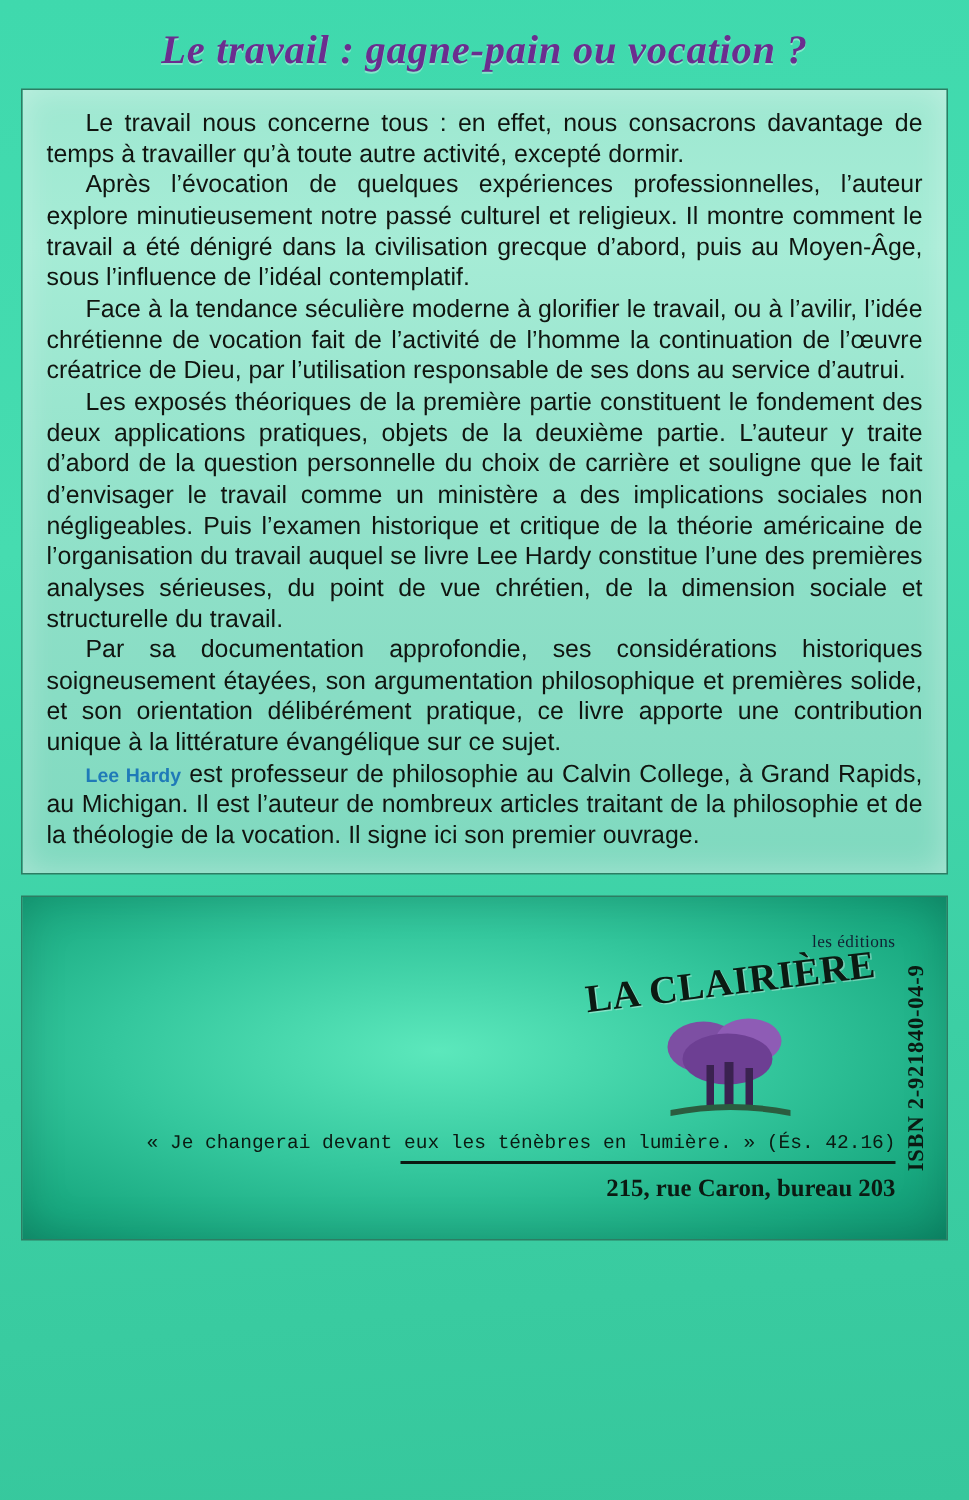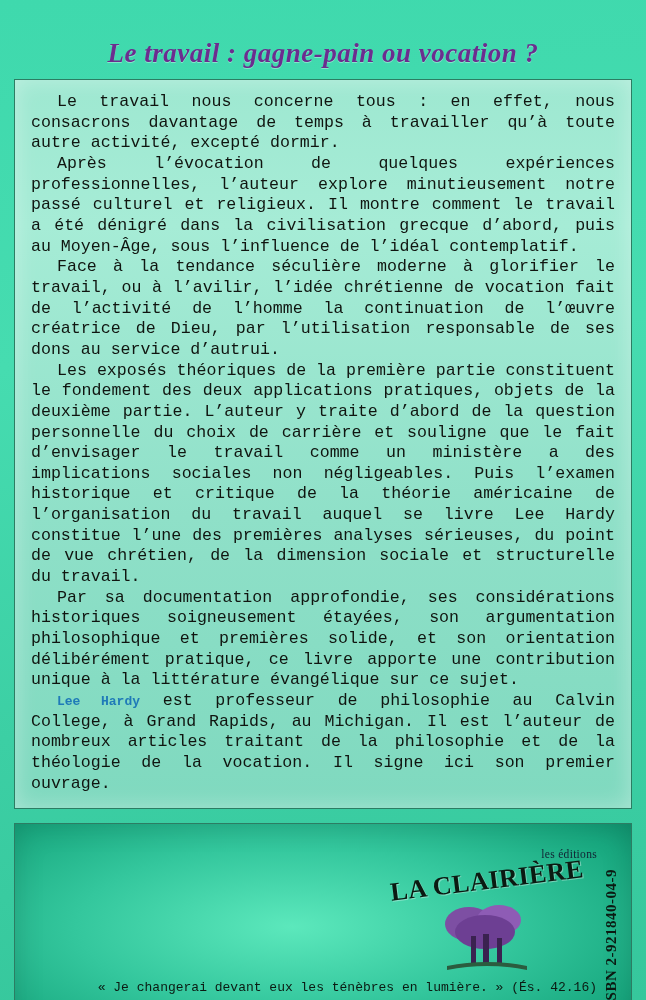--- a/index.html
+++ b/index.html
@@ -22,37 +22,37 @@
     padding: 18px 14px 10px 14px;
   }
   .title {
     text-align: center;
     color: #6b2d8f;
     font-family: "Liberation Serif", serif;
     font-style: italic;
     font-weight: bold;
     font-size: 27px;
     letter-spacing: 0.5px;
-    margin: 20px 0 10px 0;
+    margin: 0 0 10px 0;
     text-shadow: 0 1px 0 rgba(255,255,255,0.35);
   }
   .blurb {
     border: 1px solid #2c7d63;
     background: linear-gradient(180deg, #9ee8d1 0%, #a6ecd6 20%, #8fe0c8 60%, #7fd9bf 100%);
     padding: 12px 16px 14px 16px;
     box-shadow: inset 0 0 22px rgba(255,255,255,0.35);
   }
   .blurb p {
     margin: 0;
     text-indent: 26px;
     text-align: justify;
     font-size: 16.6px;
     line-height: 1.245;
     color: #101510;
-    font-family: Liberation Mono, monospace;
+    font-family: Liberation Sans, sans-serif;
   }
   .author-note {
     margin-top: 16px;
     text-indent: 0;
   }
   .author-name {
     color: #1f7ab8;
     font-weight: bold;
     font-size: 13px;
   }
@@ -177,20 +177,21 @@
           <rect x="44" y="38" width="5" height="30" fill="#3a2250"></rect>
           <rect x="56" y="36" width="6" height="32" fill="#3a2250"></rect>
           <rect x="70" y="40" width="5" height="28" fill="#3a2250"></rect>
           <path d="M20 68 Q60 60 100 68 L100 72 Q60 64 20 72 Z" fill="#2b5c3f"></path>
         </svg>
       </div>
 
       <div class="pub-quote">« Je changerai devant eux les ténèbres en lumière. » (És. 42.16)</div>
       <div class="rule"></div>
       <div class="addr">
+        <div>215, rue Caron, bureau 203</div>
       </div>
     </div>
 
     <div class="isbn">
       <span>ISBN 2-921840-04-9</span>
     </div>
   </div>
 
 </div>
 

